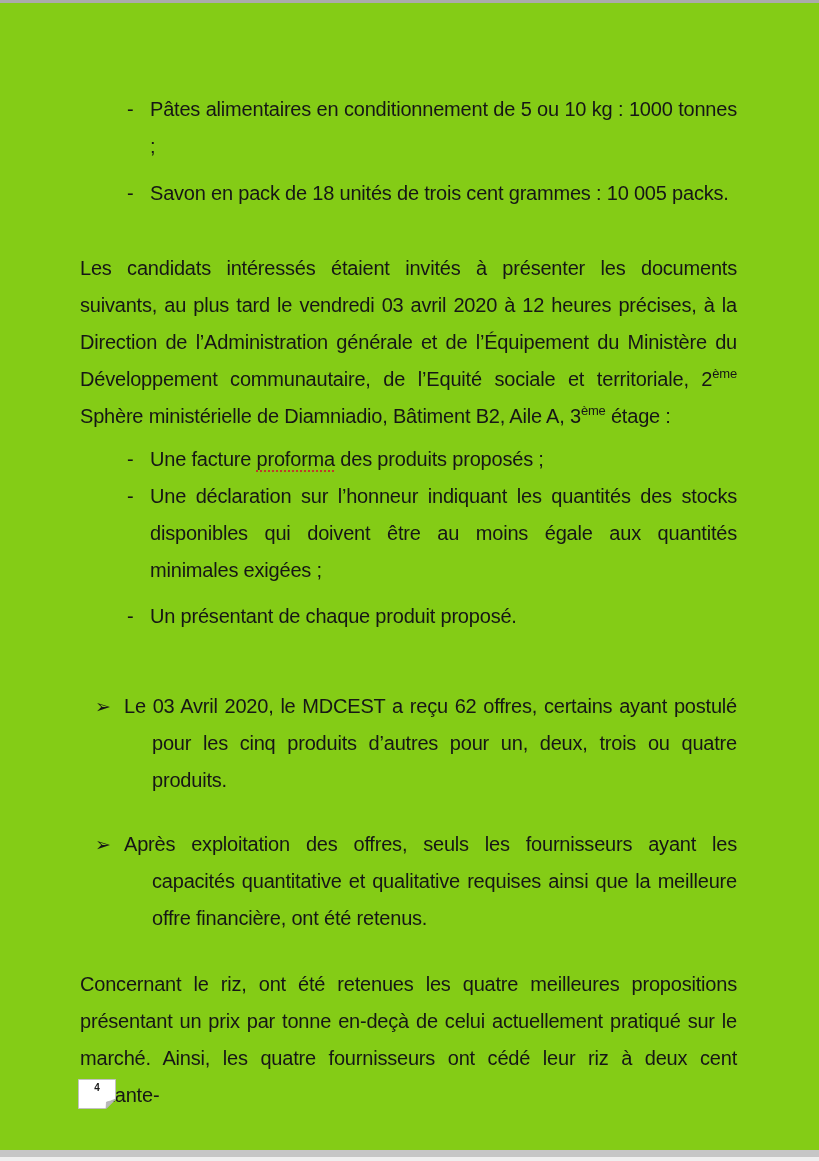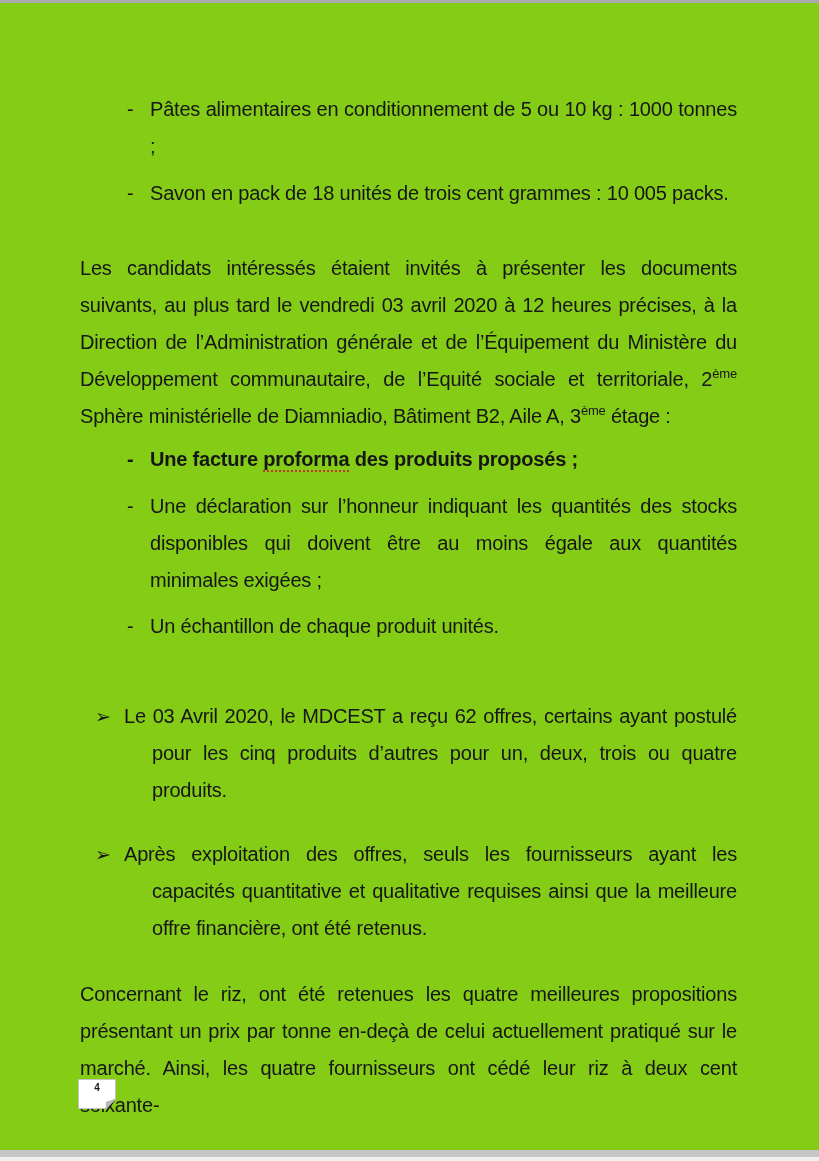--- a/index.html
+++ b/index.html
@@ -18,23 +18,23 @@
   .content{position:absolute;left:80px;right:82px;top:91px;text-align:justify;}
 
   .li{position:relative;}
   .li.dash{padding-left:70px;text-indent:-23px;}
   .li.dash .marker{display:inline-block;width:23px;text-indent:0;}
   .li.arrow{padding-left:72px;text-indent:-57px;}
   .li.arrow .marker{display:inline-block;width:29px;text-indent:0;font-size:19px;}
 
   p{margin:0;}
   .mb10{margin-bottom:10px;}
-  .mt6{margin-top:6px;font-weight:bold;}
+  .mt6{margin-top:6px;}
   .mt9{margin-top:9px;}
-  .mt10{margin-top:10px;}
+  .mt10{}
   .mt26{margin-top:38px;}
   .mt27{margin-top:27px;}
   .mt29{margin-top:29px;}
   .mt53{margin-top:53px;}
 
   sup{font-size:13px;line-height:0;vertical-align:super;letter-spacing:-0.2px;}
 
   .misspelled{
     text-decoration-line:underline;
     text-decoration-style:dotted;
@@ -62,21 +62,21 @@
     <div class="li dash mb10"><span class="marker">-</span><span>Pâtes alimentaires en conditionnement de 5 ou 10 kg : 1000 tonnes ;</span></div>
 
     <div class="li dash"><span class="marker">-</span><span>Savon en pack de 18 unités de trois cent grammes : 10 005 packs.</span></div>
 
     <p class="mt26"><span>Les candidats intéressés étaient invités à présenter les documents suivants, au plus tard le vendredi 03 avril 2020 à 12 heures précises, à la Direction de l’Administration générale et de l’Équipement du Ministère du Développement communautaire, de l’Equité sociale et territoriale, 2</span><sup>ème</sup><span> Sphère ministérielle de Diamniadio, Bâtiment B2, Aile A, 3</span><sup>ème</sup><span> étage :</span></p>
 
     <div class="li dash mt6"><span class="marker">-</span><span>Une facture </span><span class="misspelled">proforma</span><span> des produits proposés ;</span></div>
 
     <div class="li dash mt10"><span class="marker">-</span><span>Une déclaration sur l’honneur indiquant les quantités des stocks disponibles qui doivent être au moins égale aux quantités minimales exigées ;</span></div>
 
-    <div class="li dash mt9"><span class="marker">-</span><span>Un échantillon de chaque produit unités.</span></div>
+    <div class="li dash mt9"><span class="marker">-</span><span>Un présentant de chaque produit proposé.</span></div>
 
     <div class="li arrow mt53"><span class="marker">➢</span><span>Le 03 Avril 2020, le MDCEST a reçu 62 offres, certains ayant postulé pour les cinq produits d’autres pour un, deux, trois ou quatre produits.</span></div>
 
     <div class="li arrow mt27"><span class="marker">➢</span><span>Après exploitation des offres, seuls les fournisseurs ayant les capacités quantitative et qualitative requises ainsi que la meilleure offre financière, ont été retenus.</span></div>
 
     <p class="mt29"><span>Concernant le riz, ont été retenues les quatre meilleures propositions présentant un prix par tonne en-deçà de celui actuellement pratiqué sur le marché. Ainsi, les quatre fournisseurs ont cédé leur riz à deux cent soixante-</span></p>
 
   </div>
 
   <div class="page-number-icon">

